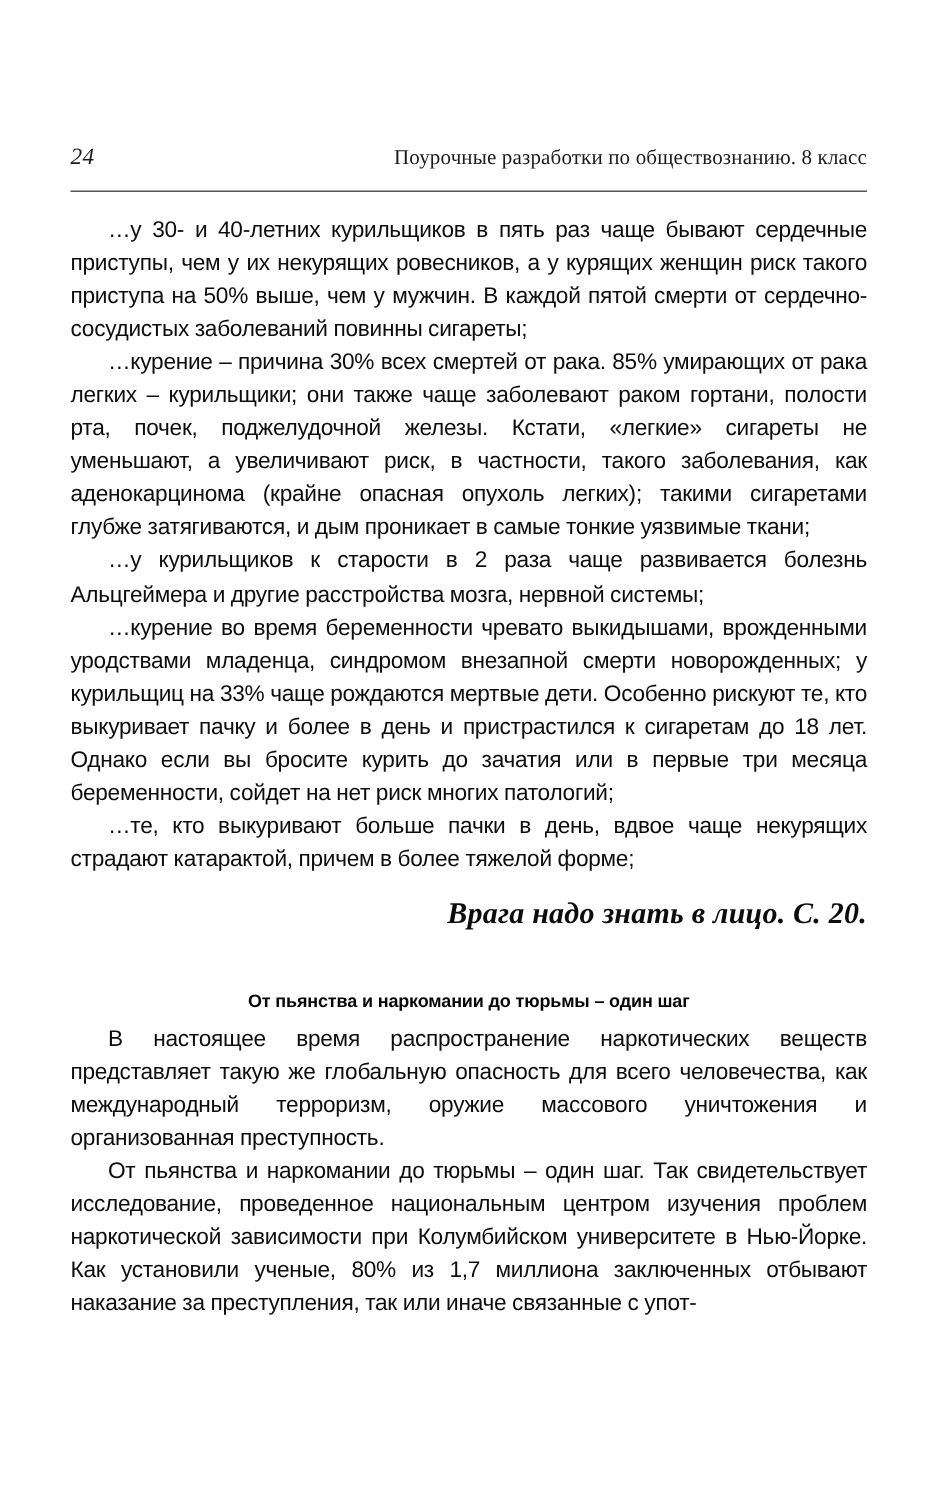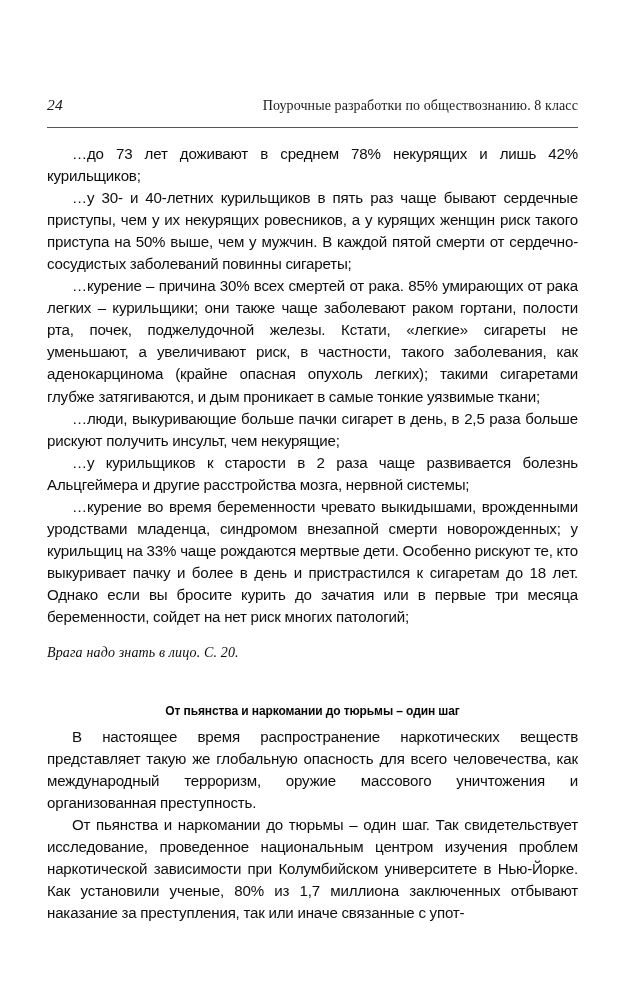--- a/index.html
+++ b/index.html
@@ -71,25 +71,27 @@
     margin: 0;
     text-indent: 25px;
     word-spacing: -0.2px;
     letter-spacing: -0.18px;
     -webkit-font-smoothing: none;
   }
 
   .attribution {
     font-family: "Liberation Serif", "DejaVu Serif", serif;
     font-style: italic;
-    font-size: 14px;
+    font-size: 20px;
     line-height: 22px;
     color: #0d0d0d;
+    text-align: right;
     margin: 14px 0 0 0;
     letter-spacing: 0.15px;
+    font-weight: bold;
   }
 
   .section-heading {
     font-family: "Liberation Sans Narrow", "Liberation Sans", "DejaVu Sans", sans-serif;
     font-weight: bold;
     font-size: 12px;
     line-height: 22px;
     color: #050505;
     text-align: center;
     margin: 36px 0 4px 0;
@@ -101,26 +103,25 @@
 
 <div class="page">
 
   <div class="header">
     <span class="folio">24</span>
     <span class="running-title">Поурочные разработки по обществознанию. 8 класс</span>
   </div>
   <div class="header-rule"></div>
 
   <div class="content">
-    <p class="para">…до 73 лет доживают в среднем 78% некурящих и лишь 42% курильщиков;</p>
     <p class="para">…у 30- и 40-летних курильщиков в пять раз чаще бывают сердечные приступы, чем у их некурящих ровесников, а у курящих женщин риск такого приступа на 50% выше, чем у мужчин. В каждой пятой смерти от сердечно-сосудистых заболеваний повинны сигареты;</p>
     <p class="para">…курение – причина 30% всех смертей от рака. 85% умирающих от рака легких – курильщики; они также чаще заболевают раком гортани, полости рта, почек, поджелудочной железы. Кстати, «легкие» сигареты не уменьшают, а увеличивают риск, в частности, такого заболевания, как аденокарцинома (крайне опасная опухоль легких); такими сигаретами глубже затягиваются, и дым проникает в самые тонкие уязвимые ткани;</p>
-    <p class="para">…люди, выкуривающие больше пачки сигарет в день, в 2,5 раза больше рискуют получить инсульт, чем некурящие;</p>
     <p class="para">…у курильщиков к старости в 2 раза чаще развивается болезнь Альцгеймера и другие расстройства мозга, нервной системы;</p>
     <p class="para">…курение во время беременности чревато выкидышами, врожденными уродствами младенца, синдромом внезапной смерти новорожденных; у курильщиц на 33% чаще рождаются мертвые дети. Особенно рискуют те, кто выкуривает пачку и более в день и пристрастился к сигаретам до 18 лет. Однако если вы бросите курить до зачатия или в первые три месяца беременности, сойдет на нет риск многих патологий;</p>
+    <p class="para">…те, кто выкуривают больше пачки в день, вдвое чаще некурящих страдают катарактой, причем в более тяжелой форме;</p>
 
     <p class="attribution">Врага надо знать в лицо. С. 20.</p>
 
     <h2 class="section-heading">От пьянства и наркомании до тюрьмы – один шаг</h2>
 
     <p class="para">В настоящее время распространение наркотических веществ представляет такую же глобальную опасность для всего человечества, как международный терроризм, оружие массового уничтожения и организованная преступность.</p>
     <p class="para">От пьянства и наркомании до тюрьмы – один шаг. Так свидетельствует исследование, проведенное национальным центром изучения проблем наркотической зависимости при Колумбийском университете в Нью-Йорке. Как установили ученые, 80% из 1,7 миллиона заключенных отбывают наказание за преступления, так или иначе связанные с упот-</p>
   </div>
 
 </div>

